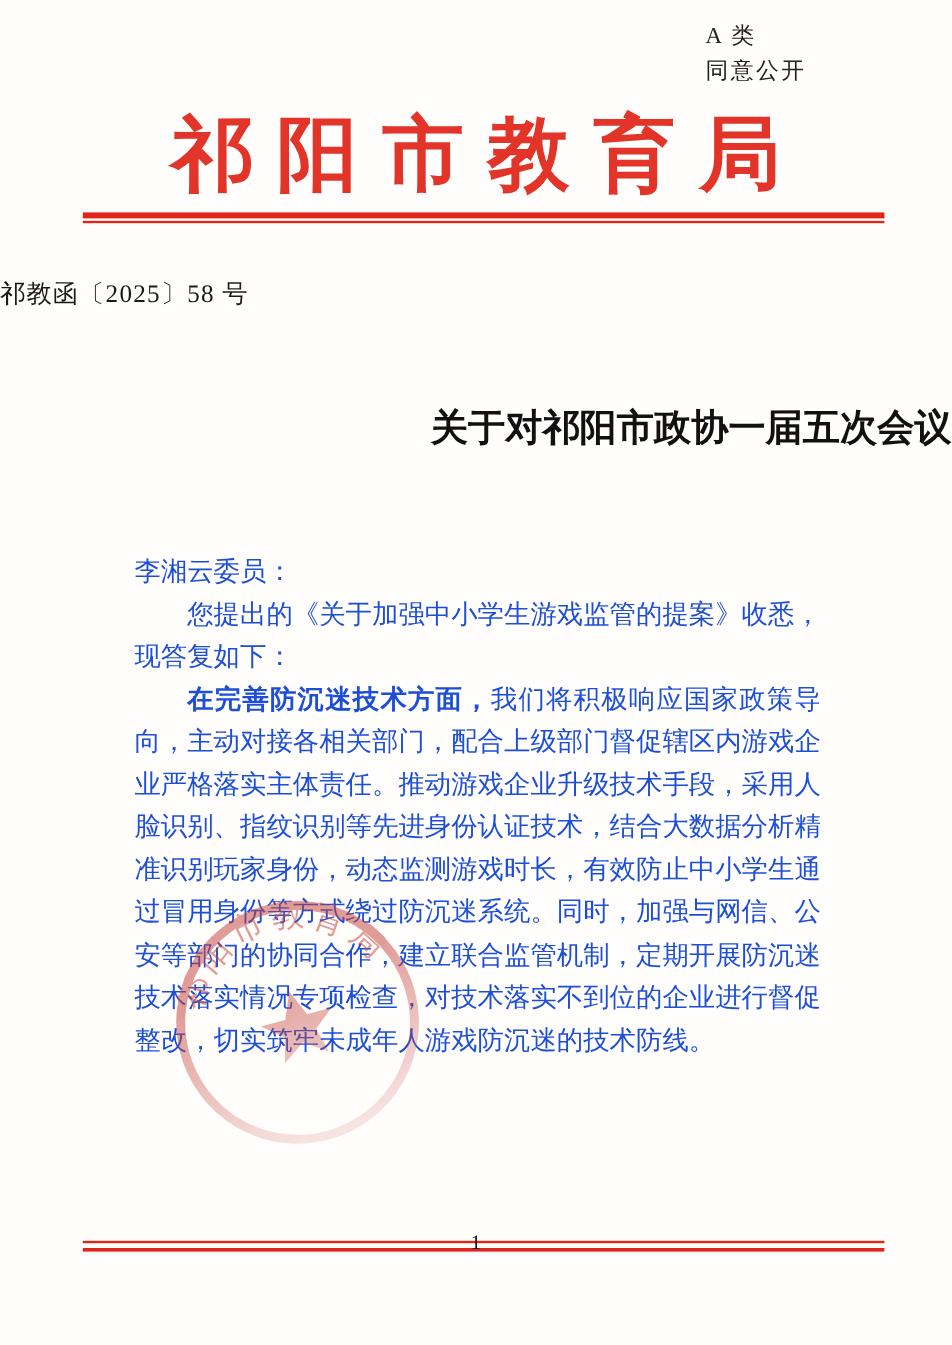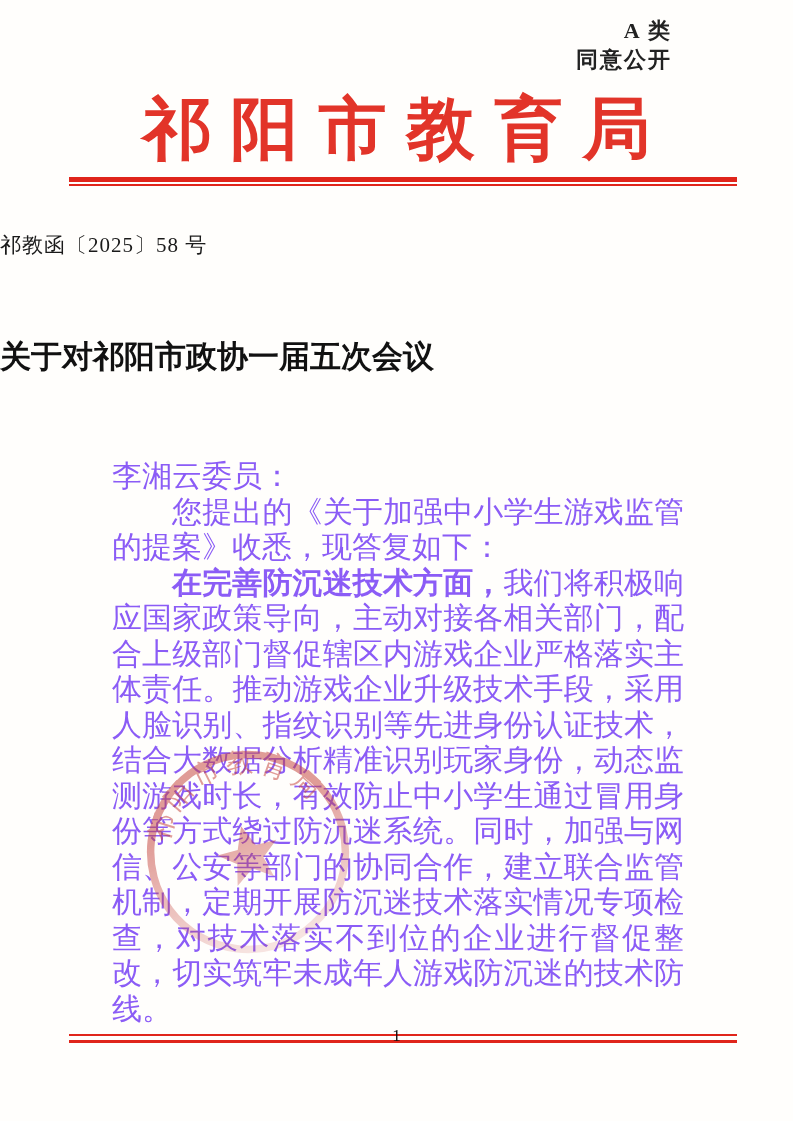--- a/index.html
+++ b/index.html
@@ -7,25 +7,24 @@
     position:relative;
     width:793px;height:1121px;
     background:#fffefc;
     overflow:hidden;
     font-family:"Liberation Serif","DejaVu Serif",serif;
     color:#1f1f1f;
   }
   
   .classification{
     position:absolute;top:16px;right:121px;
-    text-align:right;
-    font-size:22px;line-height:29px;
+    text-align:left;
+    font-size:19px;line-height:29px;
     color:#222;
     letter-spacing:2px;
-    font-weight:bold;
   }
   
   .agency-title{
     position:absolute;top:84px;left:0;right:0;
     text-align:center;
     font-size:68px;
     font-weight:bold;
     color:#e23429;
     letter-spacing:20px;
     padding-left:20px; 
@@ -37,33 +36,33 @@
   
   .doc-number{
     position:absolute;top:231px;left:0;right:113px;
     font-size:21px;
     letter-spacing:1px;
     color:#1a1a1a;
   }
   
   .doc-title{
     position:absolute;top:334px;left:0;right:0;
-    text-align:left;
+    text-align:right;
     font-size:31px;
     font-weight:bold;
     line-height:45px;
     color:#111;
   }
   
   .body-text{
     position:absolute;top:458px;left:112px;width:572px;
-    font-size:30px;
+    font-size:22px;
     line-height:35.5px;
     text-align:justify;
-    color:#8b5cf6;
+    color:#1d4ed8;
   }
   .body-text p{margin:0;}
   .body-text p.indent{text-indent:2em;}
   .body-text .lead{font-weight:bold;}
   
   .seal{
     position:absolute;left:141px;top:745px;width:214px;height:214px;
     opacity:.55;
     -webkit-mask-image:linear-gradient(160deg,rgba(0,0,0,.95) 35%,rgba(0,0,0,.25) 85%);
     mask-image:linear-gradient(160deg,rgba(0,0,0,.95) 35%,rgba(0,0,0,.25) 85%);

